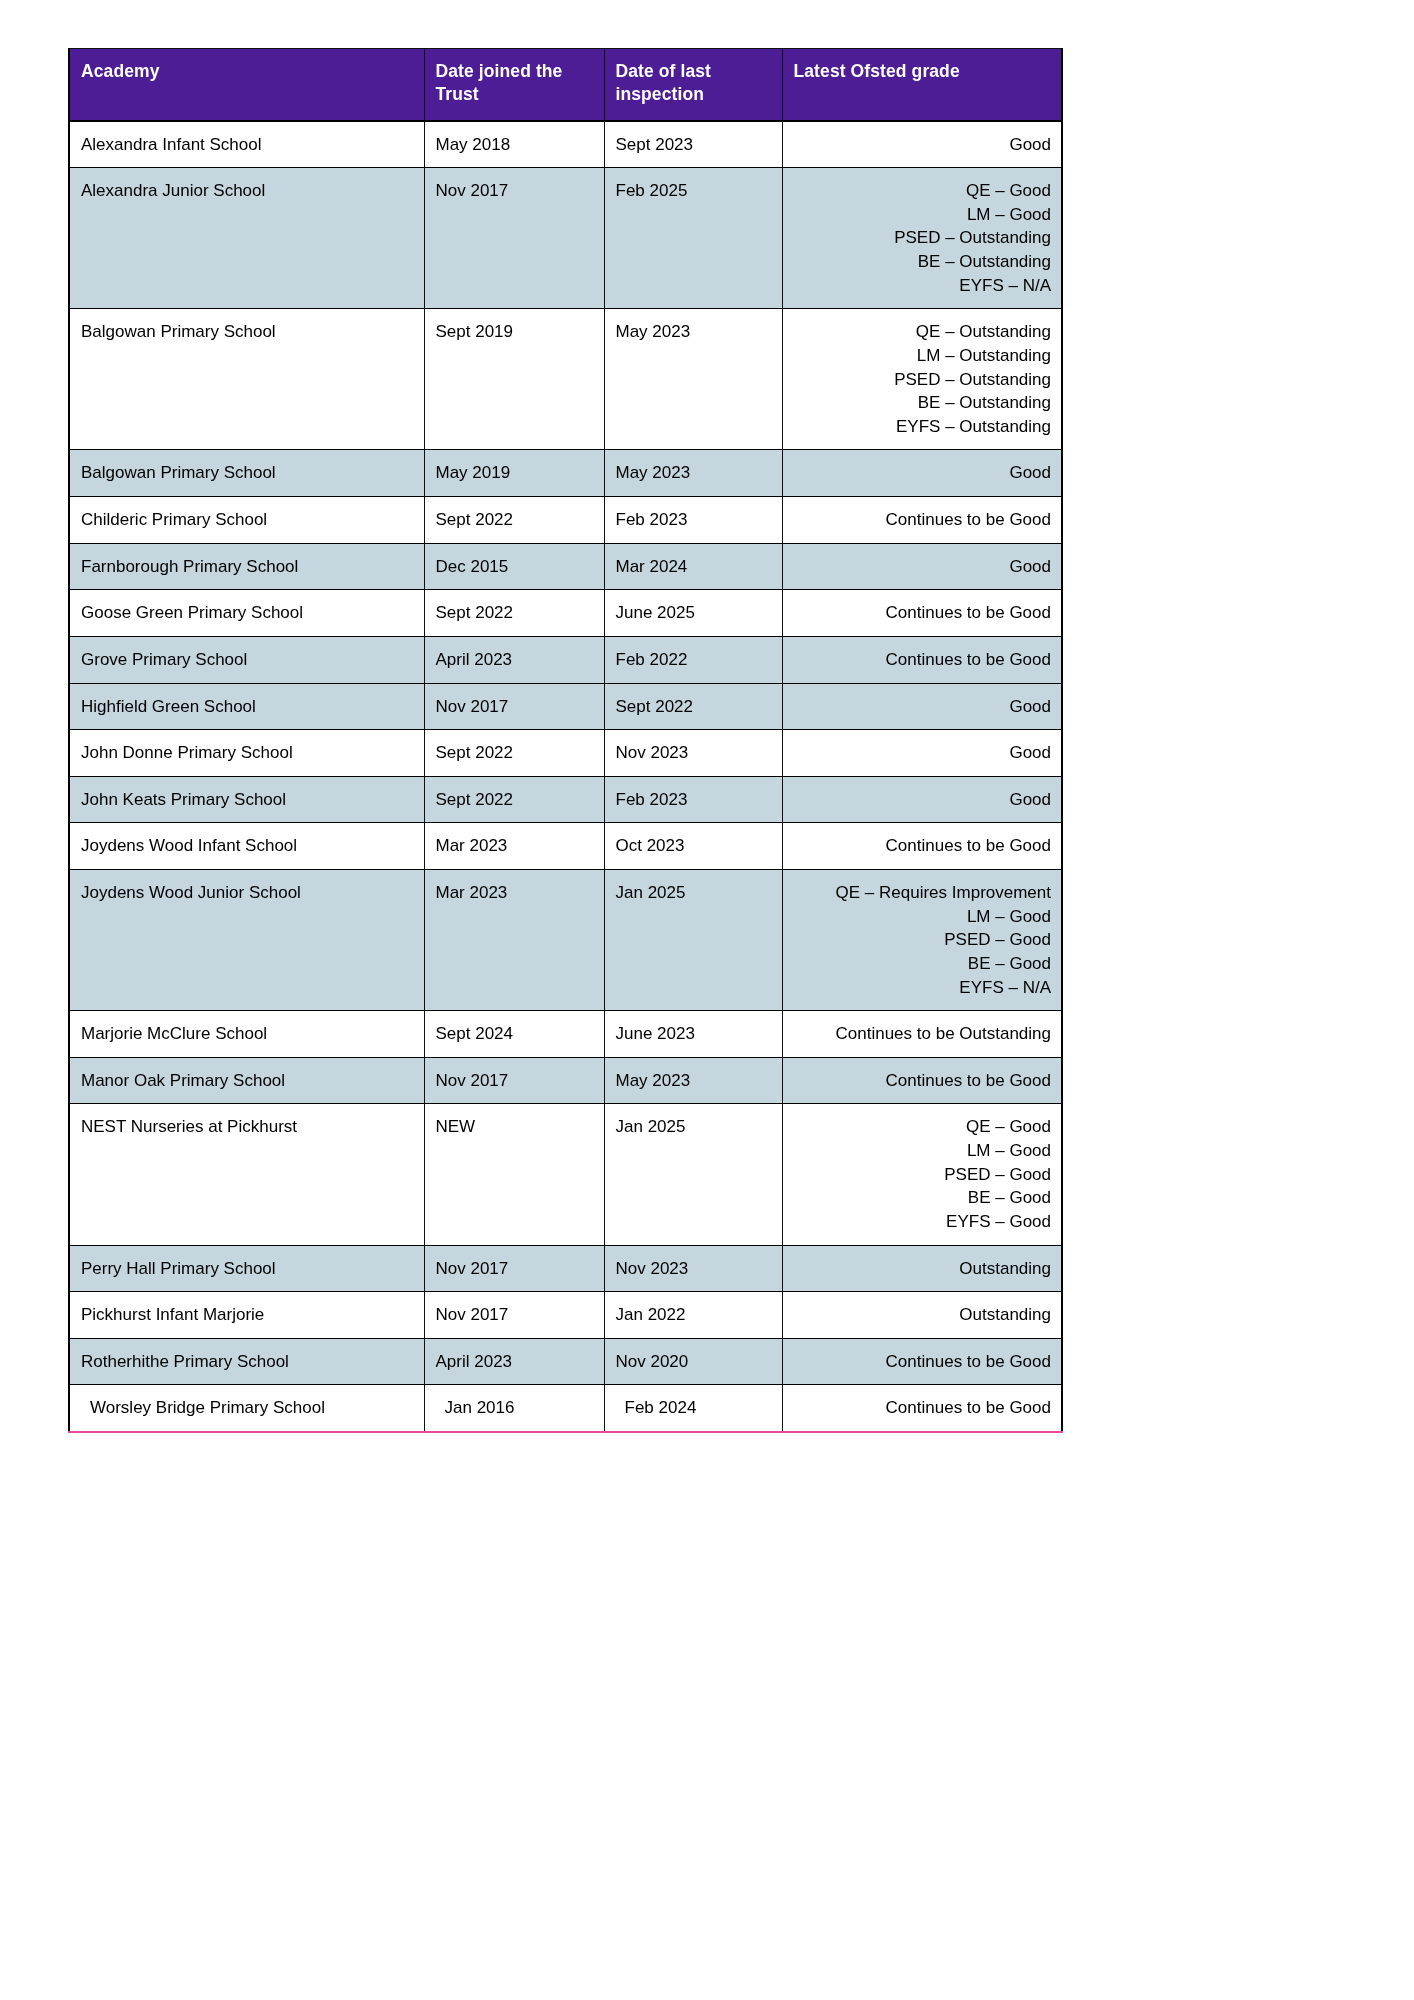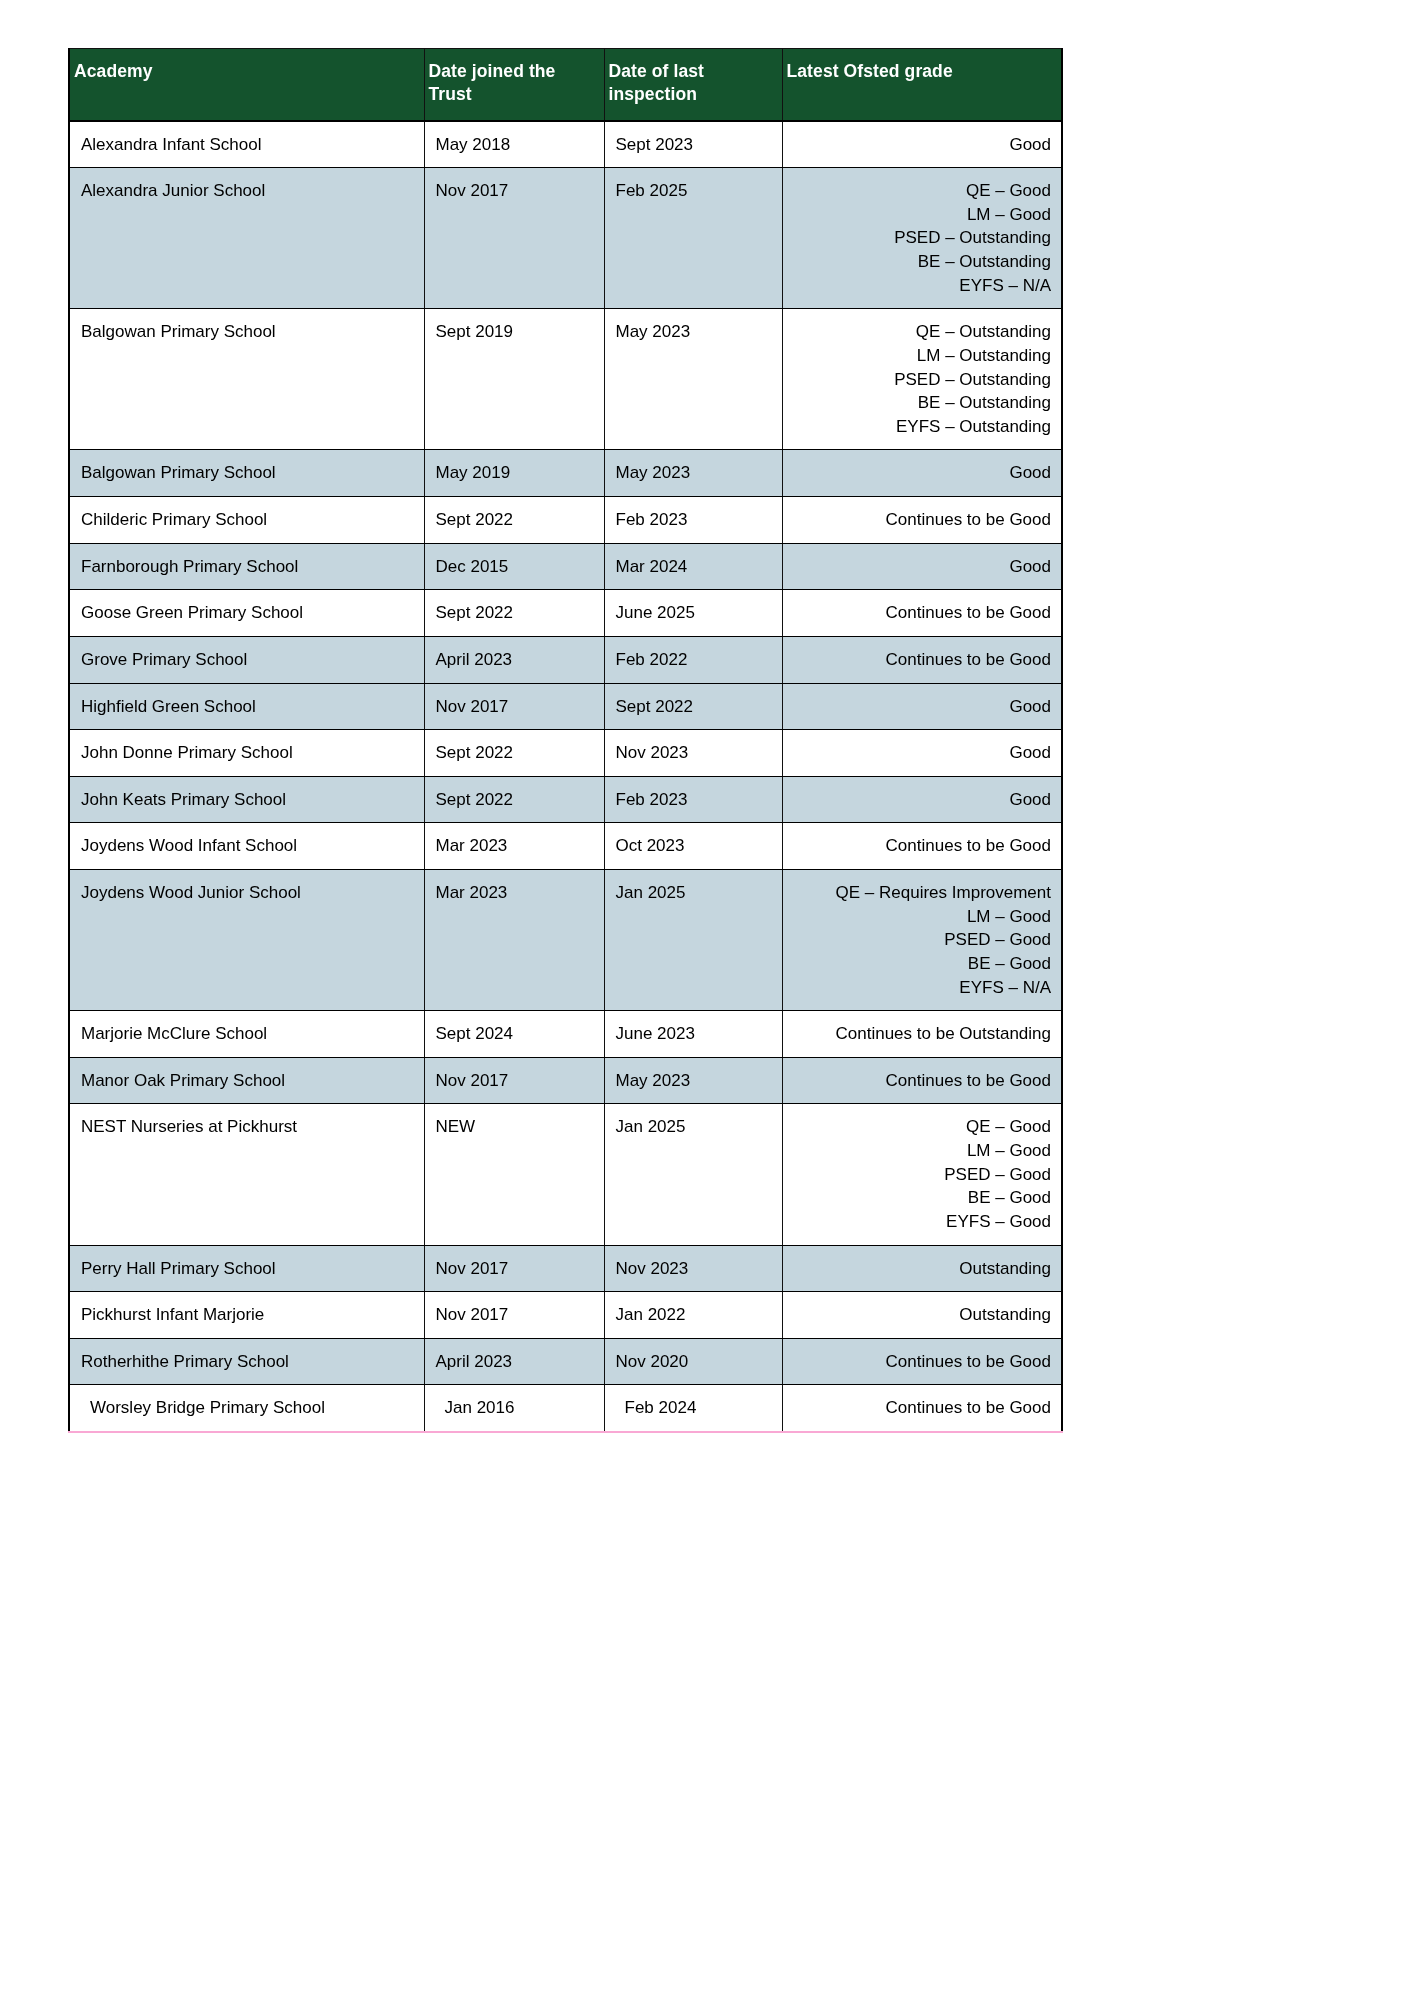--- a/index.html
+++ b/index.html
@@ -32,28 +32,28 @@
     border-collapse: collapse;
     table-layout: fixed;
     background: #ffffff;
   }
   table.academy-table col.c-academy    { width: 355px; }
   table.academy-table col.c-joined     { width: 180px; }
   table.academy-table col.c-inspection { width: 178px; }
   table.academy-table col.c-grade      { width: 280px; }
 
   thead th {
-    background: #14532d;
+    background: #4c1d95;
     color: #ffffff;
     font-weight: bold;
     font-size: 17.5px;
     line-height: 1.33;
     text-align: left;
     vertical-align: top;
-    padding: 11px 10px 13px 4px;
+    padding: 11px 10px 13px 11px;
     border: 1px solid #111111;
     border-bottom: 2px solid #000000;
     box-sizing: border-box;
     letter-spacing: 0.1px;
   }
   thead th:first-child {
     border-left: 2px solid #000000;
   }
   thead th:last-child {
     border-right: 2px solid #000000;
@@ -71,21 +71,21 @@
     border-top: 1px solid #000000;
     border-bottom: 1px solid #000000;
     box-sizing: border-box;
     word-wrap: break-word;
   }
   tbody td:first-child { border-left: 2px solid #000000; }
   tbody td:last-child  { border-right: 2px solid #000000; }
 
   tbody tr.shade td { background: #c5d6de; }
   tbody tr.plain td { background: #ffffff; }
-  tbody tr:last-child td { border-bottom: 2px solid #f9a8d4; padding-left: 20px; }
+  tbody tr:last-child td { border-bottom: 2px solid #ec4899; padding-left: 20px; }
 
   .grade-lines { display: block; text-align: right; }
   .grade-lines .gl { display: block; }
   .cell-text { display: block; }
 </style>
 </head>
 <body>
 
 <div class="page">
   <div class="table-wrap">

